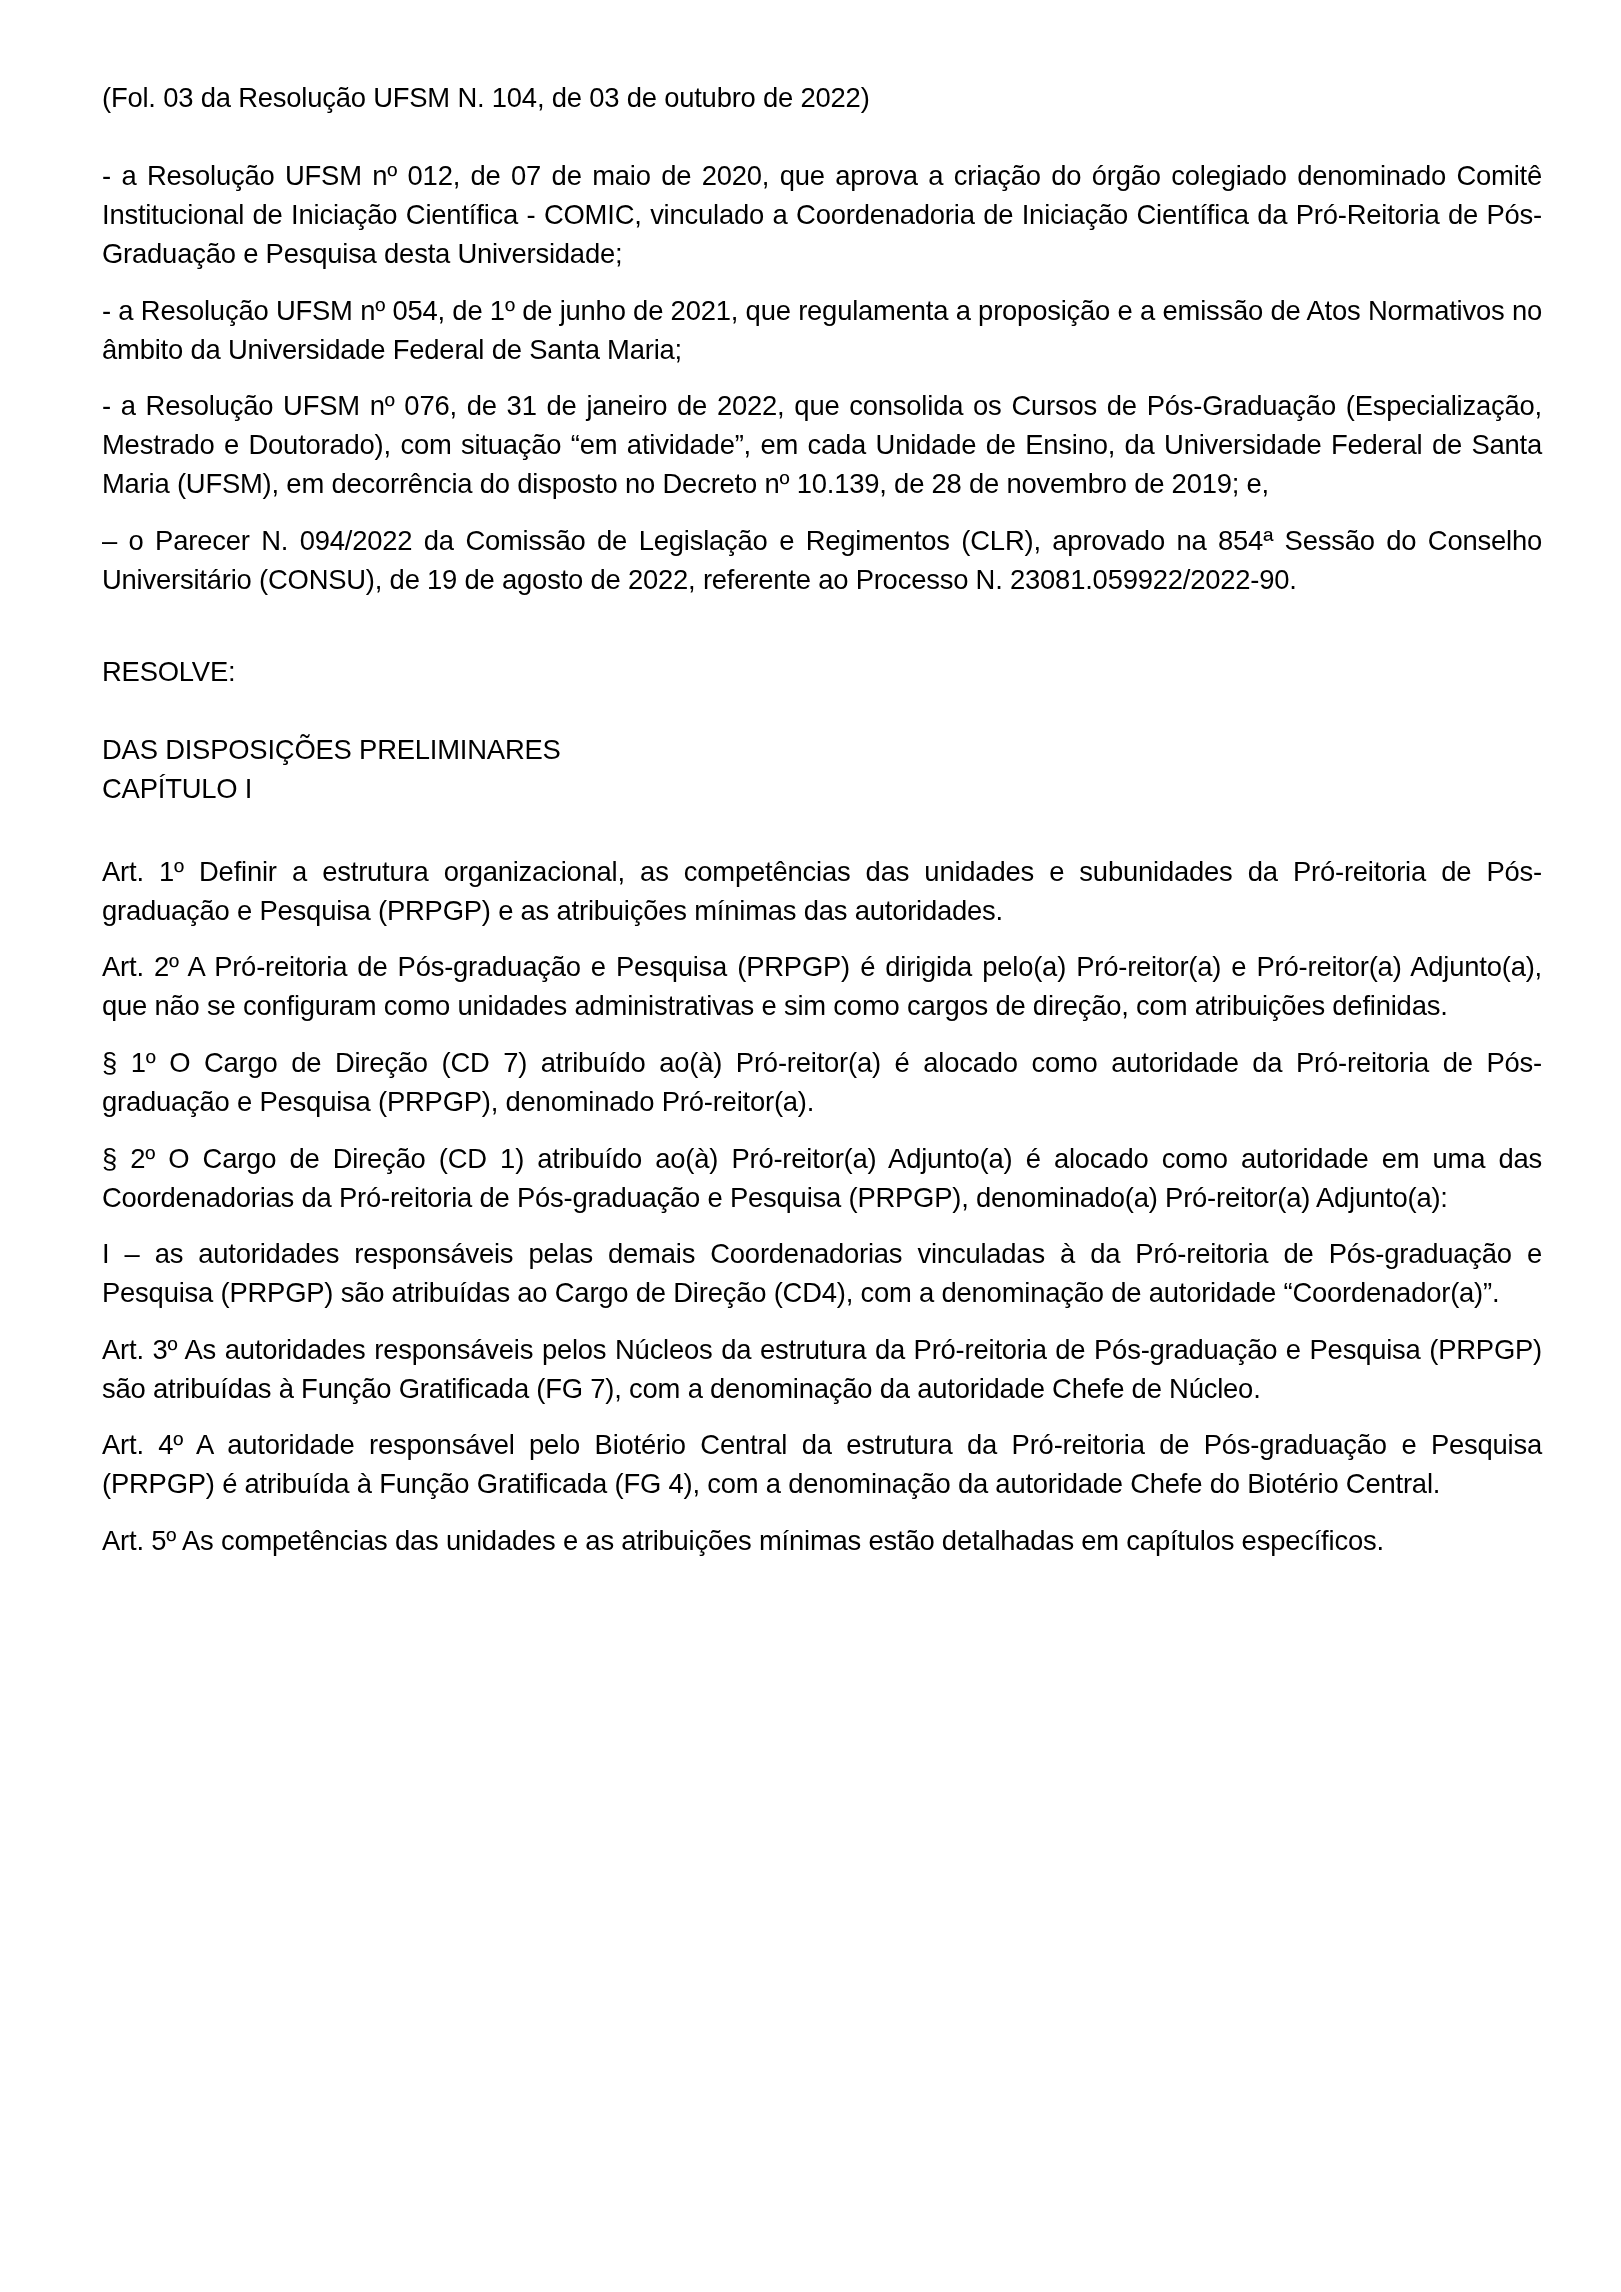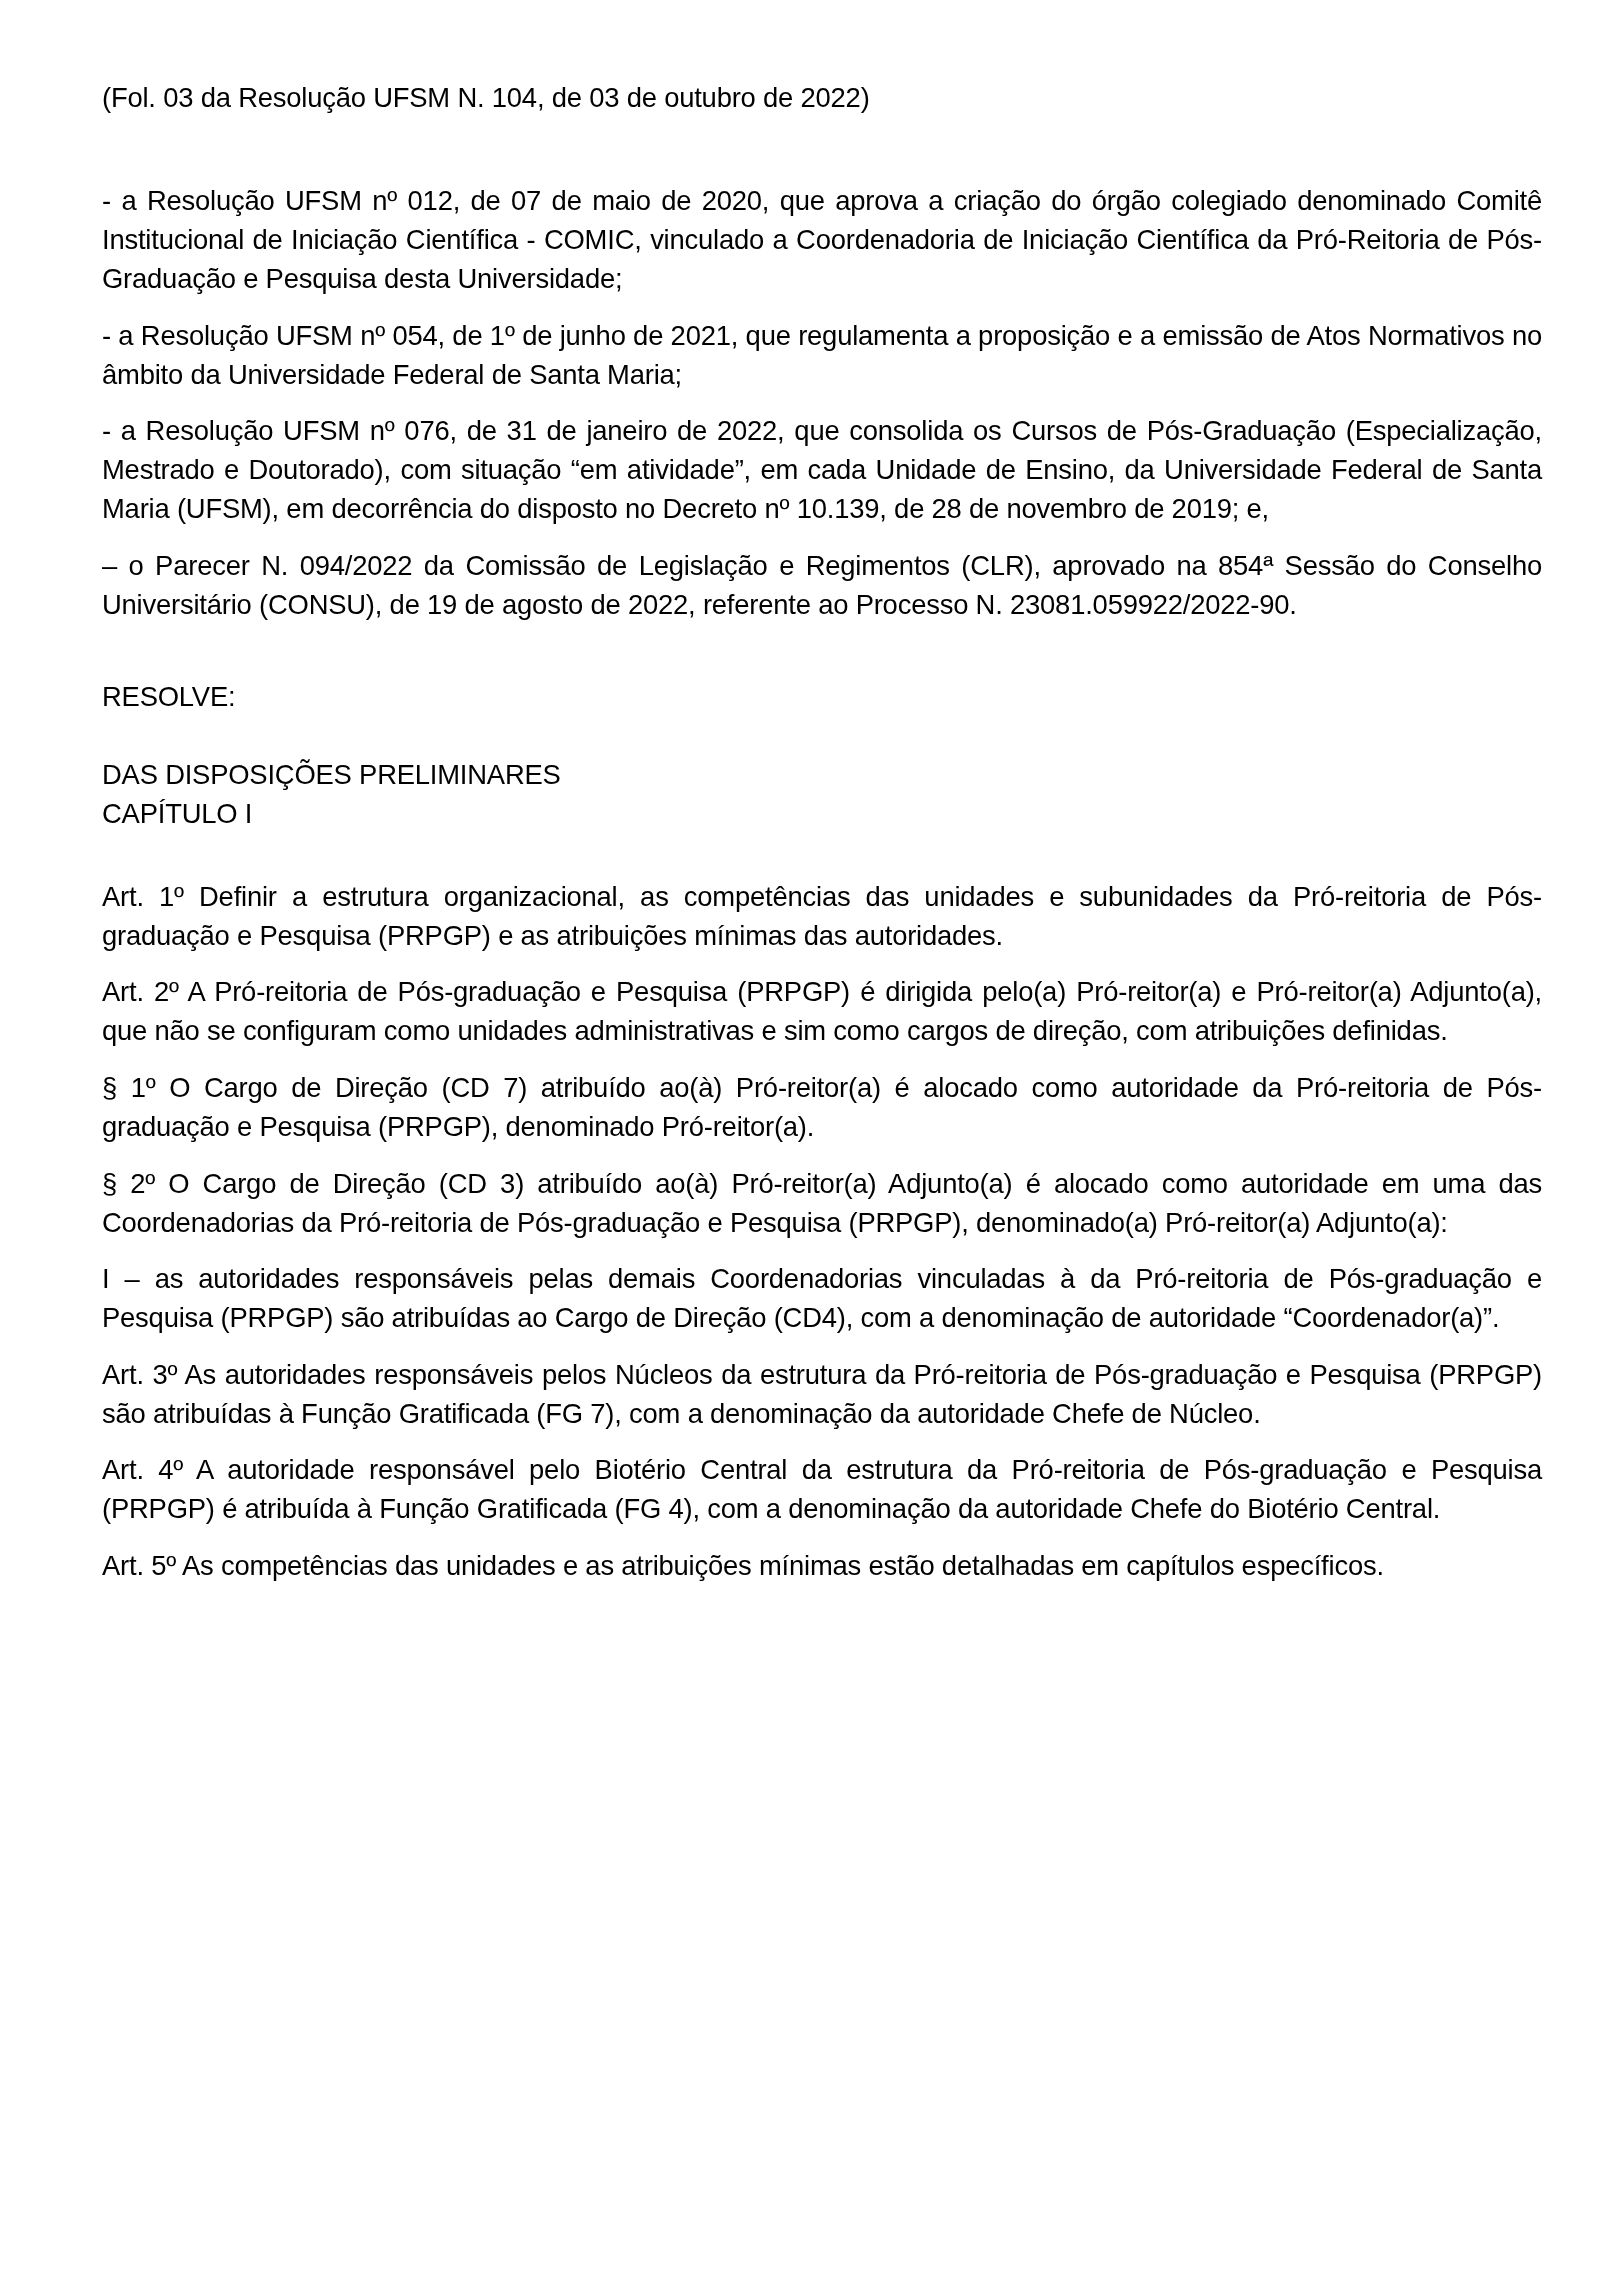--- a/index.html
+++ b/index.html
@@ -20,21 +20,21 @@
     letter-spacing: -0.2px;
     padding: 78px 79px 0 102px;
     overflow: hidden;
   }
   .line {
     margin: 0;
     text-align: left;
     white-space: nowrap;
   }
   .header-line {
-    margin: 0 0 64px 0;
+    margin: 0 0 39px 0;
   }
   .para {
     margin: 0 0 17.6px 0;
     text-align: justify;
   }
   .resolve-line {
     margin: 53px 0 12px 0;
   }
   .chapter-block {
     margin: 39px 0 17.6px 0;
@@ -67,21 +67,21 @@
     <p class="line subtitle-line">DAS DISPOSIÇÕES PRELIMINARES</p>
     <p class="line">CAPÍTULO I</p>
   </div>
 
   <p class="para first-article">Art. 1º Definir a estrutura organizacional, as competências das unidades e subunidades da Pró-reitoria de Pós-graduação e Pesquisa (PRPGP) e as atribuições mínimas das autoridades.</p>
 
   <p class="para">Art. 2º A Pró-reitoria de Pós-graduação e Pesquisa (PRPGP) é dirigida pelo(a) Pró-reitor(a) e Pró-reitor(a) Adjunto(a), que não se configuram como unidades administrativas e sim como cargos de direção, com atribuições definidas.</p>
 
   <p class="para">§ 1º O Cargo de Direção (CD 7) atribuído ao(à) Pró-reitor(a) é alocado como autoridade da Pró-reitoria de Pós-graduação e Pesquisa (PRPGP), denominado Pró-reitor(a).</p>
 
-  <p class="para">§ 2º O Cargo de Direção (CD 3) atribuído ao(à) Pró-reitor(a) Adjunto(a) é alocado como autoridade em uma das Coordenadorias da Pró-reitoria de Pós-graduação e Pesquisa (PRPGP), denominado(a) Pró-reitor(a) Adjunto(a):</p>
+  <p class="para">§ 2º O Cargo de Direção (CD 1) atribuído ao(à) Pró-reitor(a) Adjunto(a) é alocado como autoridade em uma das Coordenadorias da Pró-reitoria de Pós-graduação e Pesquisa (PRPGP), denominado(a) Pró-reitor(a) Adjunto(a):</p>
 
   <p class="para">I – as autoridades responsáveis pelas demais Coordenadorias vinculadas à da Pró-reitoria de Pós-graduação e Pesquisa (PRPGP) são atribuídas ao Cargo de Direção (CD4), com a denominação de autoridade “Coordenador(a)”.</p>
 
   <p class="para">Art. 3º As autoridades responsáveis pelos Núcleos da estrutura da Pró-reitoria de Pós-graduação e Pesquisa (PRPGP) são atribuídas à Função Gratificada (FG 7), com a denominação da autoridade Chefe de Núcleo.</p>
 
   <p class="para">Art. 4º A autoridade responsável pelo Biotério Central da estrutura da Pró-reitoria de Pós-graduação e Pesquisa (PRPGP) é atribuída à Função Gratificada (FG 4), com a denominação da autoridade Chefe do Biotério Central.</p>
 
   <p class="para">Art. 5º As competências das unidades e as atribuições mínimas estão detalhadas em capítulos específicos.</p>
 
 </div>

